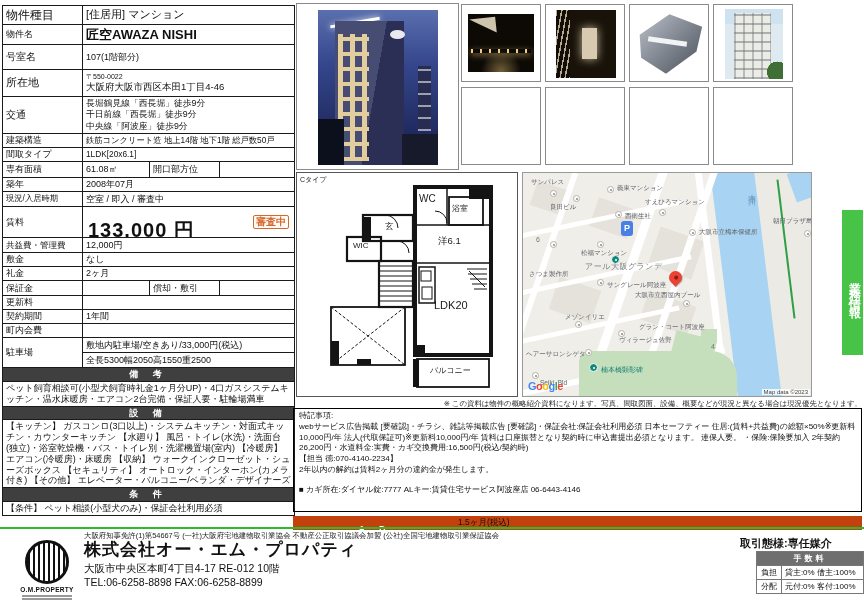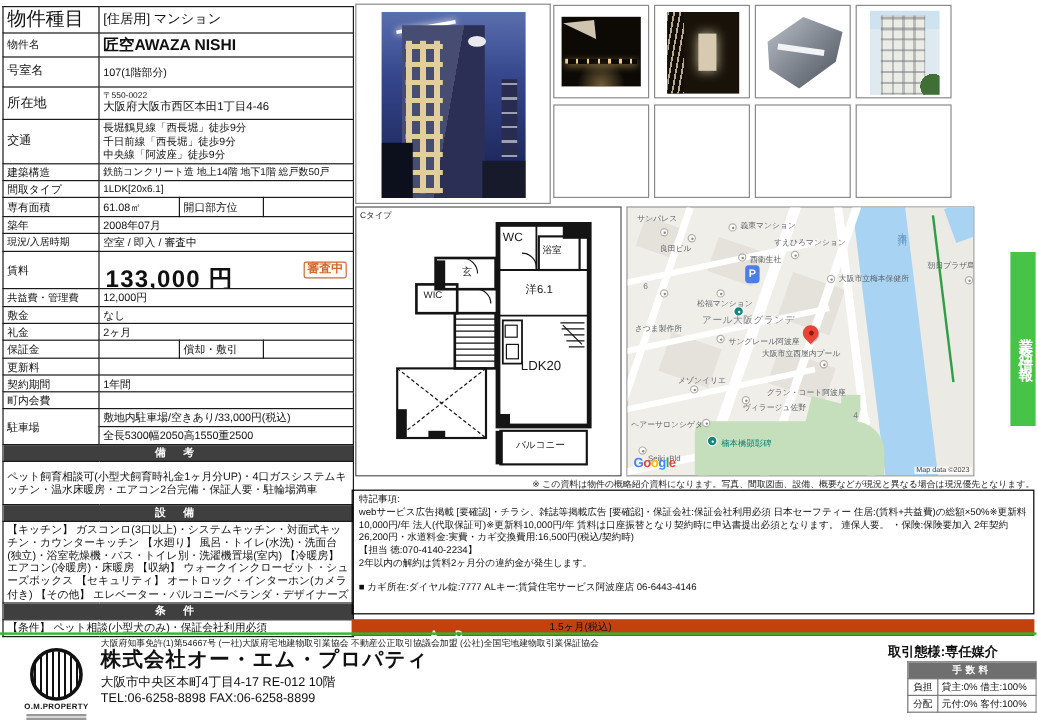--- a/index.html
+++ b/index.html
@@ -4,21 +4,21 @@
 <style>
   * { margin:0; padding:0; box-sizing:border-box; }
   html,body { background:#fff; }
   body { font-family:"Liberation Sans","DejaVu Sans",sans-serif; color:#111; }
   #page { position:relative; width:864px; height:607px; background:#fff; overflow:hidden; }
 
   
   table.prop { position:absolute; left:2px; top:5px; width:292px; border-collapse:collapse; table-layout:fixed; }
   table.prop td { border:1px solid #1a1a1a; padding:1px 3px; font-size:9px; line-height:1.2; vertical-align:middle; overflow:hidden; }
   td.lbl { font-size:9.5px; }
-  tr.r-type td { height:19px; font-size:16px; }
+  tr.r-type td { height:19px; font-size:12px; }
   tr.r-name td { height:20px; }
   tr.r-name td.val { font-size:13px; font-weight:bold; }
   td.big-lbl { font-size:12px; }
   tr.r-room td { height:25px; }
   tr.r-addr td { height:27px; }
   .postal { font-size:7px; display:block; line-height:1.1; }
   .addr   { font-size:9.5px; display:block; line-height:1.2; }
   tr.r-access td { height:36px; }
   .acc-line { display:block; font-size:8.8px; line-height:1.3; }
   tr.h14 td { height:14px; }
@@ -230,21 +230,21 @@
           <td class="lbl" rowspan="2">駐車場</td>
       <td colspan="3">敷地内駐車場/空きあり/33,000円(税込)</td>
         </tr>
     <tr class="r-park">
           <td colspan="3">全長5300幅2050高1550重2500</td>
         </tr>
     <tr>
           <td class="sec-bar" colspan="4">備 考</td>
         </tr>
     <tr>
-          <td class="sec-txt" colspan="4" style="height:36px">ペット飼育相談可(小型犬飼育時礼金1ヶ月分UP)・4口ガスシステムキッチン・温水床暖房・エアコン2台完備・保証人要・駐輪場満車</td>
+          <td class="sec-txt" colspan="4" style="height:24px">ペット飼育相談可(小型犬飼育時礼金1ヶ月分UP)・4口ガスシステムキッチン・温水床暖房・エアコン2台完備・保証人要・駐輪場満車</td>
         </tr>
     <tr>
           <td class="sec-bar" colspan="4">設 備</td>
         </tr>
     <tr>
           <td class="sec-txt" colspan="4" style="height:62px">【キッチン】 ガスコンロ(3口以上)・システムキッチン・対面式キッチン・カウンターキッチン 【水廻り】 風呂・トイレ(水洗)・洗面台(独立)・浴室乾燥機・バス・トイレ別・洗濯機置場(室内) 【冷暖房】 エアコン(冷暖房)・床暖房 【収納】 ウォークインクローゼット・シューズボックス 【セキュリティ】 オートロック・インターホン(カメラ付き) 【その他】 エレベーター・バルコニー/ベランダ・デザイナーズ</td>
         </tr>
     <tr>
           <td class="sec-bar" colspan="4">条 件</td>
         </tr>

